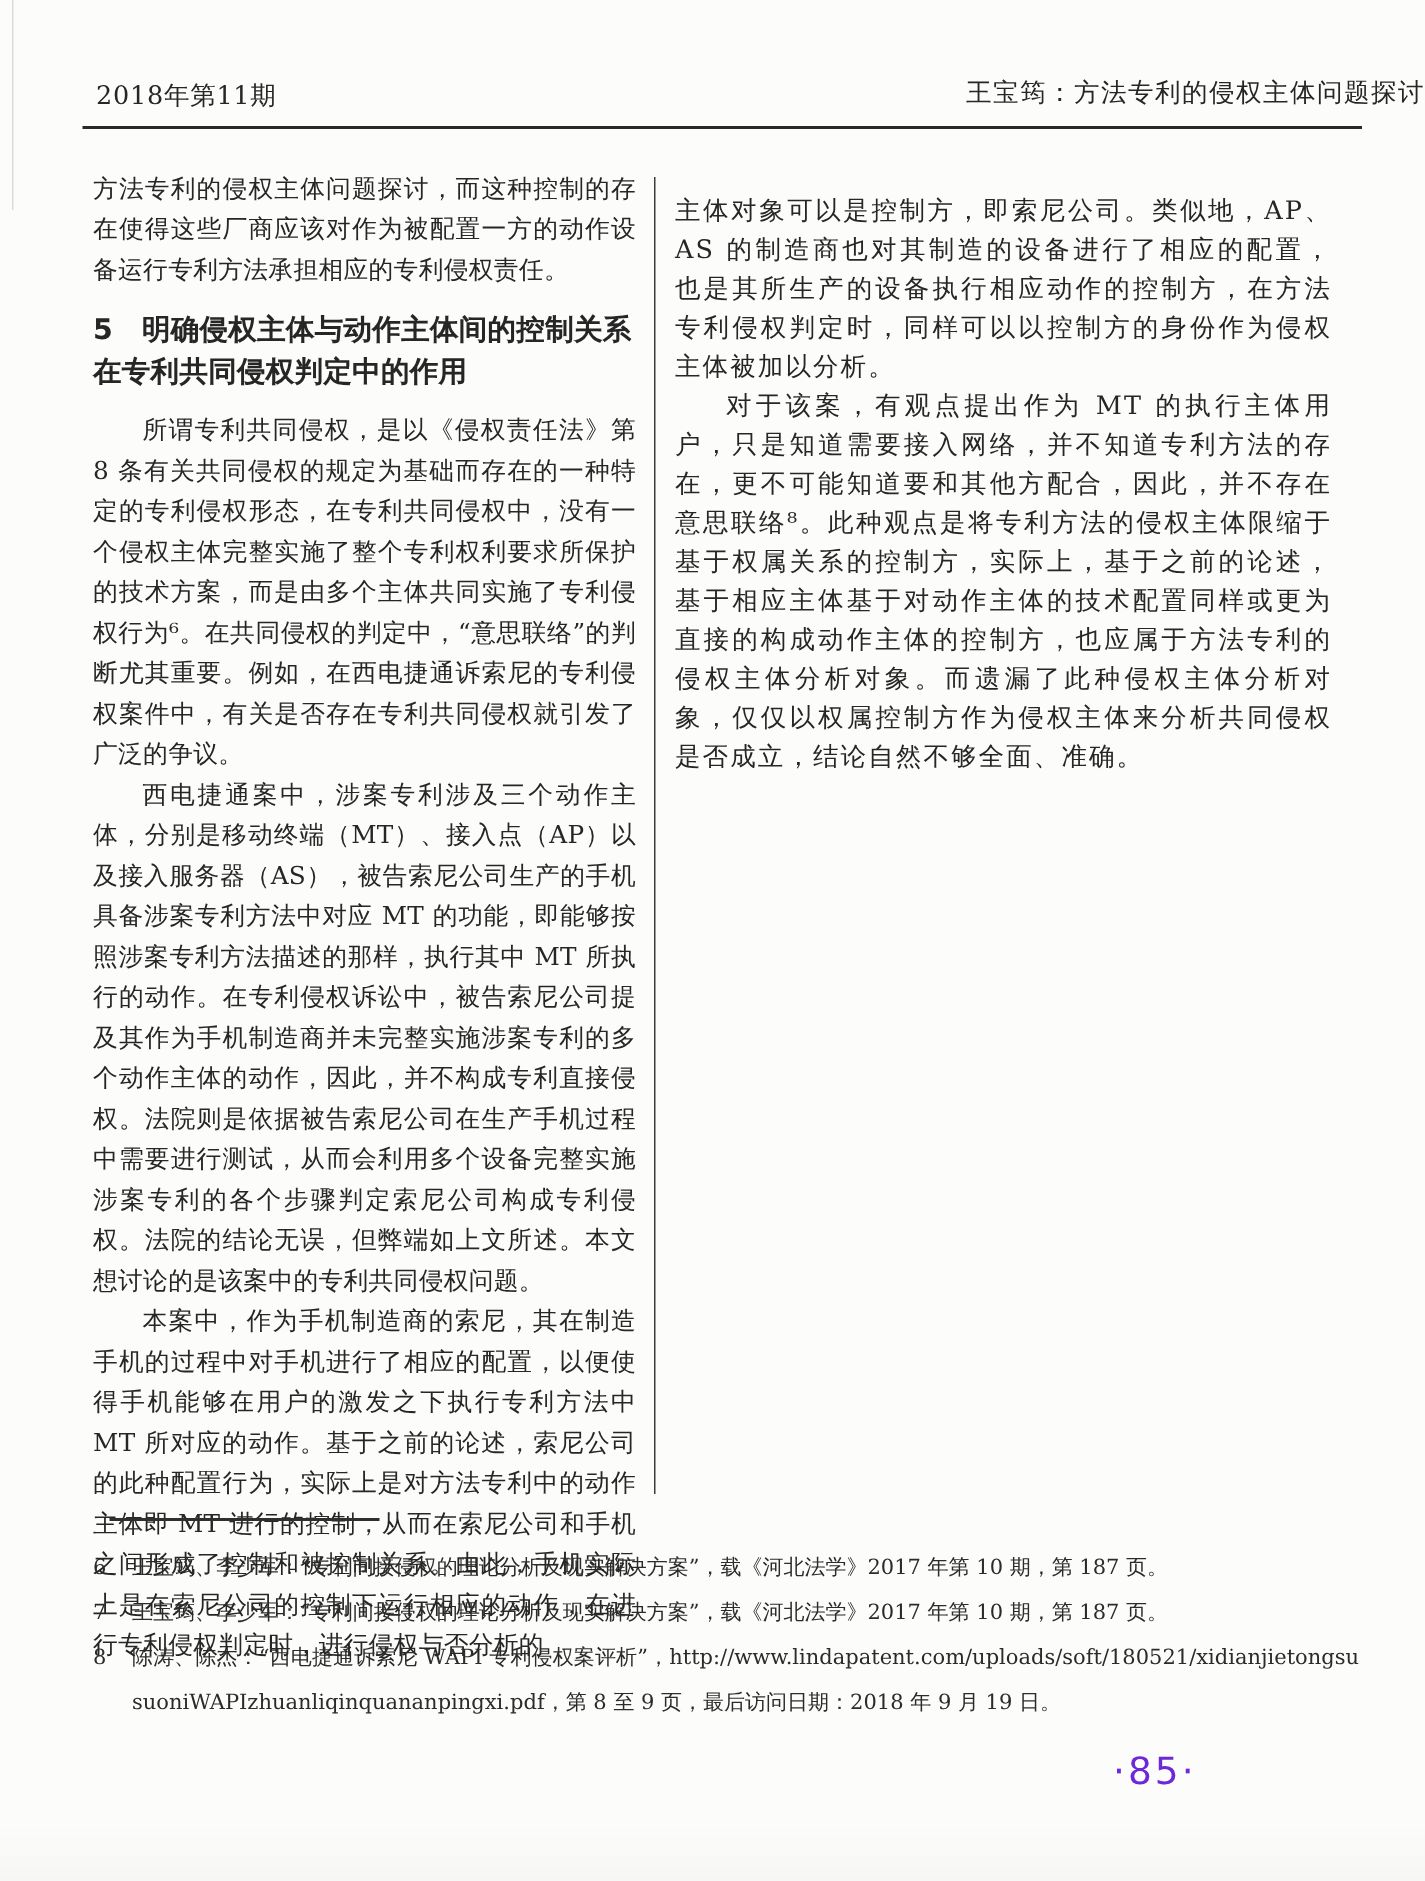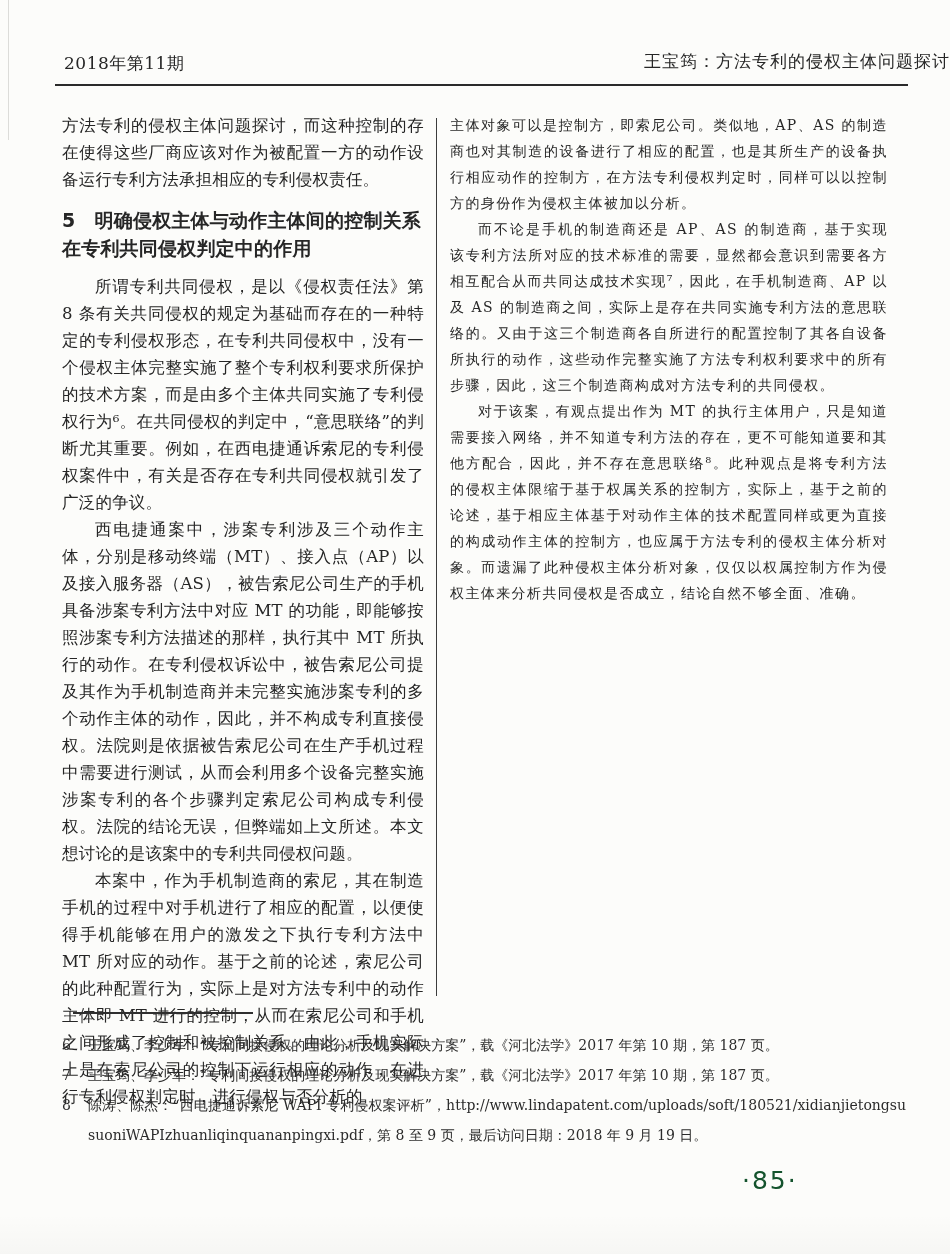--- a/index.html
+++ b/index.html
@@ -38,22 +38,22 @@
     background:#2a2a2a;
   }
   
   .col-left{
     position:absolute;left:62px;top:112px;width:362px;
     font-size:16.5px;line-height:27px;
     text-align:justify;text-justify:inter-ideograph;
     letter-spacing:.2px;
   }
   .col-right{
-    position:absolute;left:450px;top:112px;width:438px;
-    font-size:14px;line-height:26px;
+    position:absolute;left:450px;top:128px;width:438px;
+    font-size:17px;line-height:26px;
     text-align:justify;text-justify:inter-ideograph;
     letter-spacing:1.4px;
   }
   .col-divider{
     position:absolute;left:436px;top:118px;width:1px;height:878px;
     background:#3c3c3c;
   }
   p.para{margin:0;text-indent:2em;}
   p.para.no-indent{text-indent:0;}
   h2.sec-heading{
@@ -71,21 +71,21 @@
     position:absolute;left:62px;top:1030px;width:844px;
     font-size:14px;line-height:30px;color:#2b2b2b;
   }
   .fn-row{display:flex;align-items:flex-start;}
   .fn-num{flex:0 0 26px;}
   .fn-text{flex:1;text-align:justify;word-break:break-all;}
   
   .page-num{
     position:absolute;left:742px;top:1166px;
     font-family:"DejaVu Sans","Liberation Sans",sans-serif;
-    font-size:25px;letter-spacing:2px;color:#14532d;
+    font-size:25px;letter-spacing:2px;color:#6d28d9;
   }
 </style>
 </head>
 <body>
 
 <div class="page">
 
   <div class="edge-left"></div>
 
   <div class="hdr-issue">2018年第11期</div>
@@ -97,21 +97,20 @@
     <h2 class="sec-heading">5　明确侵权主体与动作主体间的控制关系在专利共同侵权判定中的作用</h2>
     <p class="para">所谓专利共同侵权，是以《侵权责任法》第 8 条有关共同侵权的规定为基础而存在的一种特定的专利侵权形态，在专利共同侵权中，没有一个侵权主体完整实施了整个专利权利要求所保护的技术方案，而是由多个主体共同实施了专利侵权行为⁶。在共同侵权的判定中，“意思联络”的判断尤其重要。例如，在西电捷通诉索尼的专利侵权案件中，有关是否存在专利共同侵权就引发了广泛的争议。</p>
     <p class="para">西电捷通案中，涉案专利涉及三个动作主体，分别是移动终端（MT）、接入点（AP）以及接入服务器（AS），被告索尼公司生产的手机具备涉案专利方法中对应 MT 的功能，即能够按照涉案专利方法描述的那样，执行其中 MT 所执行的动作。在专利侵权诉讼中，被告索尼公司提及其作为手机制造商并未完整实施涉案专利的多个动作主体的动作，因此，并不构成专利直接侵权。法院则是依据被告索尼公司在生产手机过程中需要进行测试，从而会利用多个设备完整实施涉案专利的各个步骤判定索尼公司构成专利侵权。法院的结论无误，但弊端如上文所述。本文想讨论的是该案中的专利共同侵权问题。</p>
     <p class="para">本案中，作为手机制造商的索尼，其在制造手机的过程中对手机进行了相应的配置，以便使得手机能够在用户的激发之下执行专利方法中 MT 所对应的动作。基于之前的论述，索尼公司的此种配置行为，实际上是对方法专利中的动作主体即 MT 进行的控制，从而在索尼公司和手机之间形成了控制和被控制关系。由此，手机实际上是在索尼公司的控制下运行相应的动作，在进行专利侵权判定时，进行侵权与否分析的</p>
   </div>
 
   <div class="col-divider"></div>
 
   <div class="col-right">
     <p class="para no-indent">主体对象可以是控制方，即索尼公司。类似地，AP、AS 的制造商也对其制造的设备进行了相应的配置，也是其所生产的设备执行相应动作的控制方，在方法专利侵权判定时，同样可以以控制方的身份作为侵权主体被加以分析。</p>
-    <p class="para">而不论是手机的制造商还是 AP、AS 的制造商，基于实现该专利方法所对应的技术标准的需要，显然都会意识到需要各方相互配合从而共同达成技术实现⁷，因此，在手机制造商、AP 以及 AS 的制造商之间，实际上是存在共同实施专利方法的意思联络的。又由于这三个制造商各自所进行的配置控制了其各自设备所执行的动作，这些动作完整实施了方法专利权利要求中的所有步骤，因此，这三个制造商构成对方法专利的共同侵权。</p>
     <p class="para">对于该案，有观点提出作为 MT 的执行主体用户，只是知道需要接入网络，并不知道专利方法的存在，更不可能知道要和其他方配合，因此，并不存在意思联络⁸。此种观点是将专利方法的侵权主体限缩于基于权属关系的控制方，实际上，基于之前的论述，基于相应主体基于对动作主体的技术配置同样或更为直接的构成动作主体的控制方，也应属于方法专利的侵权主体分析对象。而遗漏了此种侵权主体分析对象，仅仅以权属控制方作为侵权主体来分析共同侵权是否成立，结论自然不够全面、准确。</p>
   </div>
 
   <div class="fn-sep"></div>
 
   <div class="fn-list">
     <div class="fn-row">
       <span class="fn-num">6</span>
       <span class="fn-text">王宝筠、李少军：“专利间接侵权的理论分析及现实解决方案”，载《河北法学》2017 年第 10 期，第 187 页。</span>
     </div>

